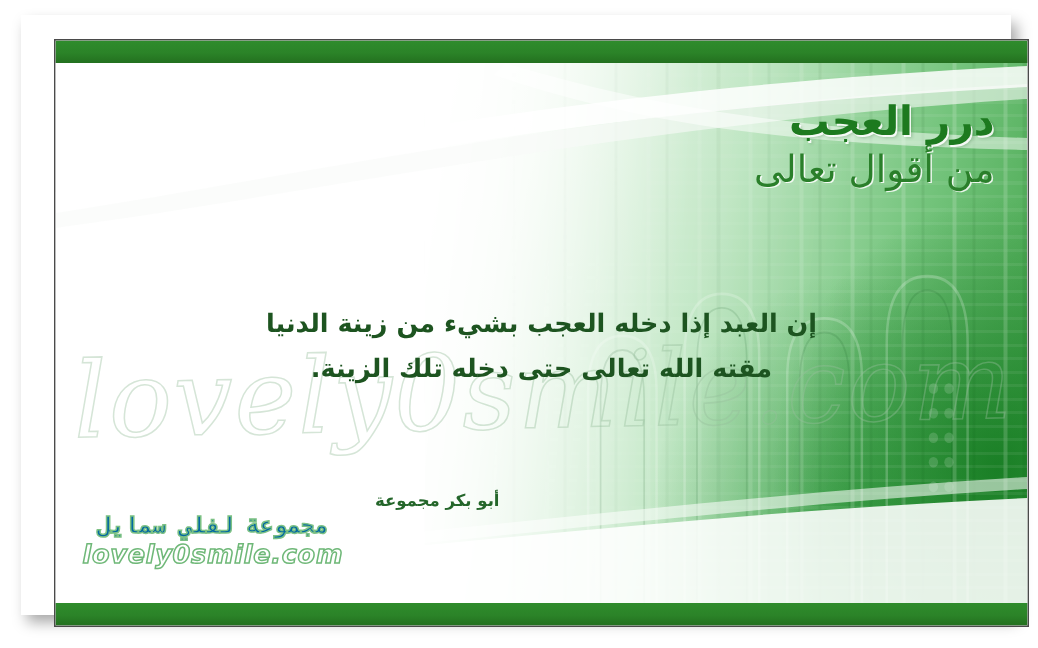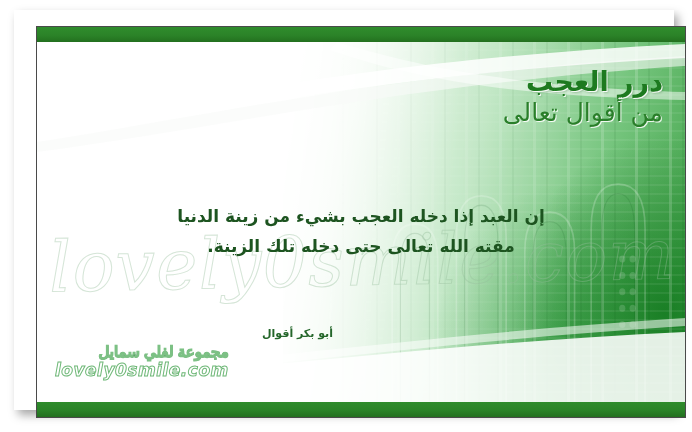--- a/index.html
+++ b/index.html
@@ -201,27 +201,27 @@
   
   .footer-brand {
     position: absolute;
     left: 18px;
     bottom: 22px;
     direction: ltr;
     text-align: left;
   }
   .brand-ar {
     direction: rtl;
-    font-family: Liberation Sans, sans-serif;
+    font-family: Liberation Mono, monospace;
     font-weight: 700;
     font-size: 15px;
     letter-spacing: 1px;
-    color: #0f172a;
+    color: #0369a1;
     -webkit-text-stroke: 1px #7cc184;
-    text-align: right;
+    text-align: center;
     line-height: 1.1;
   }
   .brand-url {
     margin-top: 1px;
     font-family: "DejaVu Sans", sans-serif;
     font-style: italic;
     font-weight: 700;
     font-size: 17px;
     letter-spacing: 0.5px;
     color: #ffffff;
@@ -287,21 +287,21 @@
         <div class="header-block">
           <div class="title-main">درر العجب</div>
           <div class="title-sub">من أقوال تعالى</div>
         </div>
 
         <div class="quote-block">
           <div class="quote-line">إن العبد إذا دخله العجب بشيء من زينة الدنيا</div>
           <div class="quote-line">مقته الله تعالى حتى دخله تلك الزينة.</div>
         </div>
 
-        <div class="attribution">أبو بكر أقوال</div>
+        <div class="attribution">أبو بكر مجموعة</div>
 
         <div class="footer-brand">
           <div class="brand-ar">مجموعة لفلي سمايل</div>
           <div class="brand-url">lovely0smile.com</div>
         </div>
 
       </div>
 
       <div class="bar-bottom"></div>
     </div>

